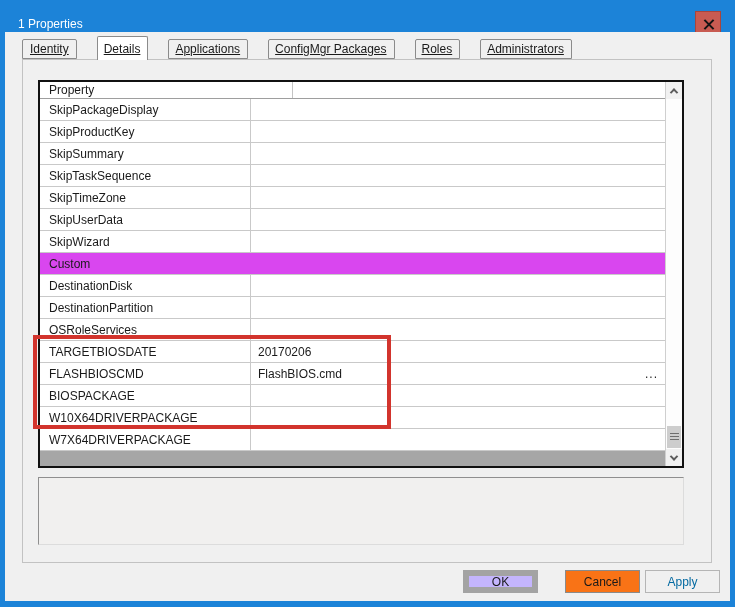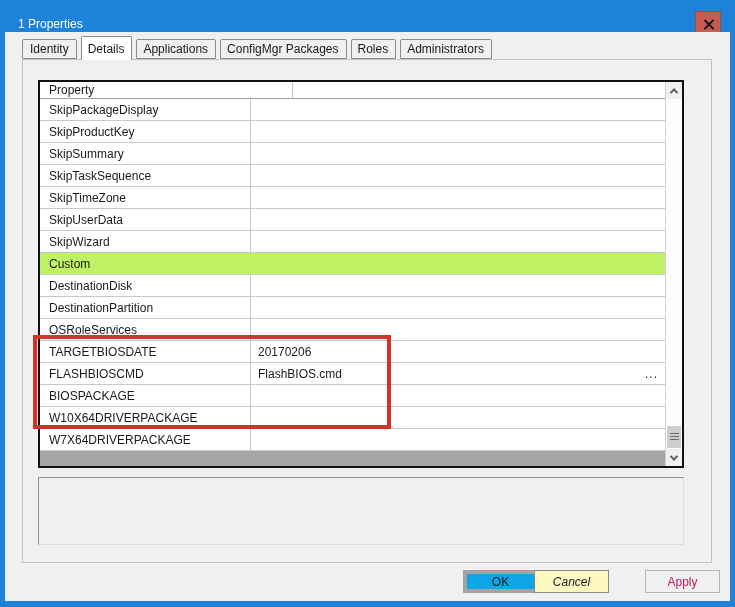--- a/index.html
+++ b/index.html
@@ -13,37 +13,37 @@
   .x-icon { position:relative; width:11px; height:11px; }
   .x-icon::before, .x-icon::after { content:""; position:absolute; left:5px; top:-1px; width:2px; height:13px; background:#141414; }
   .x-icon::before { transform:rotate(45deg); }
   .x-icon::after  { transform:rotate(-45deg); }
 
   
   .client { position:absolute; left:5px; top:32px; right:5px; bottom:6px; background:#f0f0f0; }
 
   
   .tab-strip { position:absolute; left:17px; top:4px; height:23px; display:flex; align-items:flex-end; z-index:3; }
-  .tab { height:20px; padding:0 7px; background:#f0f0f0; border:1px solid #8b8b8b; border-radius:2px 2px 0 0; display:flex; align-items:center; white-space:nowrap; cursor:default; }
-  .tab + .tab { margin-left:4px;padding-left:6px; }
+  .tab { height:20px; padding:0 7px; background:#f0f0f0; border:1px solid #8b8b8b; border-radius:2px 2px 0 0; display:flex; align-items:center; white-space:nowrap; cursor:default;text-decoration:underline; }
+  .tab + .tab { margin-left:20px;padding-left:6px; }
   .tab.active { height:24px; margin-bottom:-1px; background:#ffffff; border-bottom:none; position:relative; z-index:4; }
   .tab-pane { position:absolute; left:17px; top:27px; width:690px; height:504px; border:1px solid #c2c2c2; background:#f0f0f0; }
 
   
   .grid-box { position:absolute; left:33px; top:48px; width:646px; height:388px; border:2px solid #111111; background:#ffffff; }
   .grid { position:absolute; left:0; top:0; right:17px; bottom:0; display:flex; flex-direction:column; overflow:hidden; }
   .ghead { height:17px; flex:none; display:flex; background:#ffffff; border-bottom:1px solid #9e9e9e; }
   .hcell { display:flex; align-items:center; }
   .hcell.prop { width:253px; padding-left:9px; border-right:1px solid #c4c4c4; }
   .hcell.val  { flex:1; padding-left:7px; }
   .trow { height:22px; flex:none; display:flex; background:#ffffff; border-bottom:1px solid #c9c9c9; }
   .trow .cell { display:flex; align-items:center; overflow:hidden; white-space:nowrap; }
   .trow .cell.prop { width:211px; padding-left:9px; border-right:1px solid #c9c9c9; }
   .trow .cell.val  { flex:1; padding-left:7px; padding-right:4px; }
-  .trow.hl { background:#bef264;gap:48px; }
+  .trow.hl { background:#d946ef;gap:48px; }
   .trow.hl .cell.prop { border-right-color:transparent; }
   .ellipsis { margin-left:auto; padding-right:3px; letter-spacing:1px; color:#222; }
   .gfiller { flex:1; background:#a6a6a6; }
 
   
   .vscroll { position:absolute; top:0; right:0; bottom:0; width:17px; background:#fdfdfd; border-left:1px solid #cfcfcf; }
   .sb-btn { position:absolute; left:0; right:0; height:17px; background:#f1f1f1; display:flex; align-items:center; justify-content:center; }
   .sb-up { top:0; } .sb-down { bottom:0; }
   .chev { width:6px; height:6px; border-left:2px solid #5c5c5c; border-top:2px solid #5c5c5c; }
   .chev.up { transform:rotate(45deg) translate(1px,1px); }
@@ -52,23 +52,23 @@
   .grip { width:9px; height:8px; background:repeating-linear-gradient(to bottom,#6e6e6e 0 1px,transparent 1px 3px); }
 
   
   .annotation { position:absolute; left:28px; top:303px; width:358px; height:94px; border:4px solid #d2342d; z-index:5; pointer-events:none; }
 
   
   .desc-box { position:absolute; left:33px; top:445px; width:646px; height:68px; background:#f1f0ef; border:1px solid #8f8f8f; border-right-color:#dcdcdc; border-bottom-color:#dcdcdc; }
 
   
   .btn { position:absolute; top:538px; width:75px; height:23px; display:flex; align-items:center; justify-content:center; background:#e1e1e1; border:1px solid #8a8a8a; cursor:default; }
-  .btn-ok { left:458px; border:4px solid #a3a3a3; background:#0ea5e9; }
-  .btn-cancel { left:529px; background:#fef9c3;font-style:italic; }
-  .btn-apply { left:640px; background:#f0f0f0; border-color:#b5b5b5; color:#be185d; }
+  .btn-ok { left:458px; border:6px solid #a3a3a3; background:#c4b5fd; }
+  .btn-cancel { left:560px; background:#f97316; }
+  .btn-apply { left:640px; background:#f0f0f0; border-color:#b5b5b5; color:#0369a1; }
   .btn-apply::first-letter { text-decoration:underline; }
 </style>
 </head>
 <body>
 
 <div class="dialog">
 
   <div class="titlebar">
     <span class="title-text">1 Properties</span>
     <div class="close-btn">

